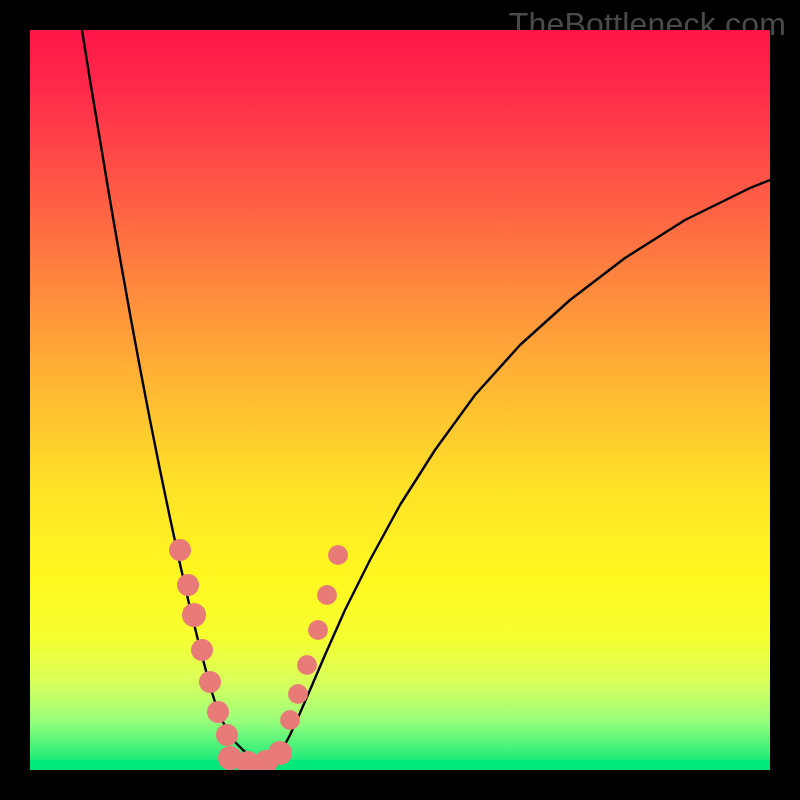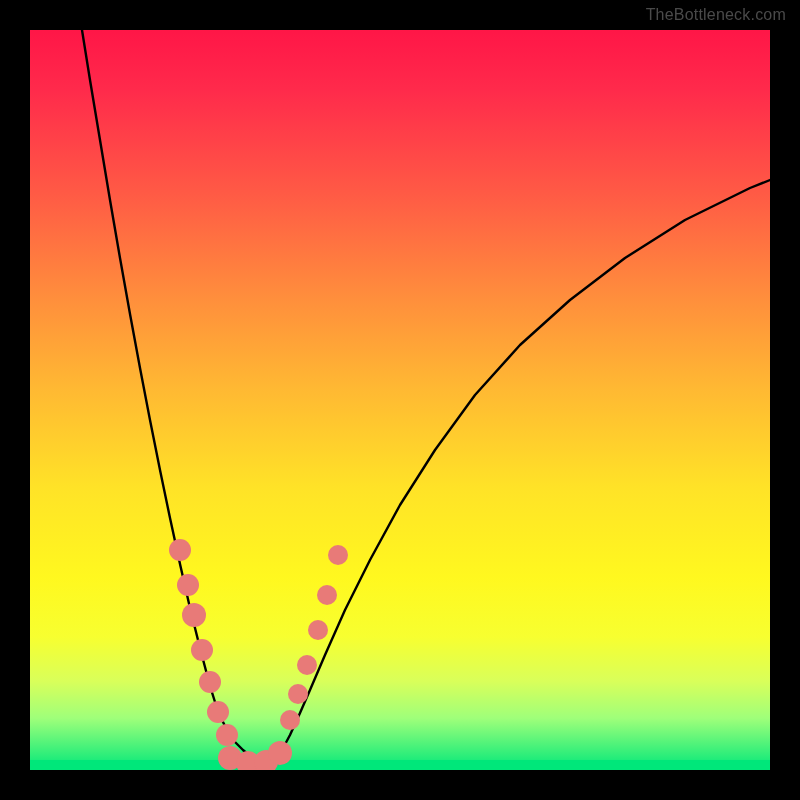--- a/index.html
+++ b/index.html
@@ -48,21 +48,21 @@
     right: 0;
     bottom: 0;
     height: 10px;
     background: #00e77a;
   }
   .watermark {
     position: absolute;
     top: 6px;
     right: 14px;
     color: #4a4a4a;
-    font-size: 16px;
+    font-size: 32px;
     font-weight: 400;
     letter-spacing: 0.2px;
     user-select: none;
   }
   svg.curves {
     position: absolute;
     inset: 0;
   }
   .dot {
     fill: #e87a78;

